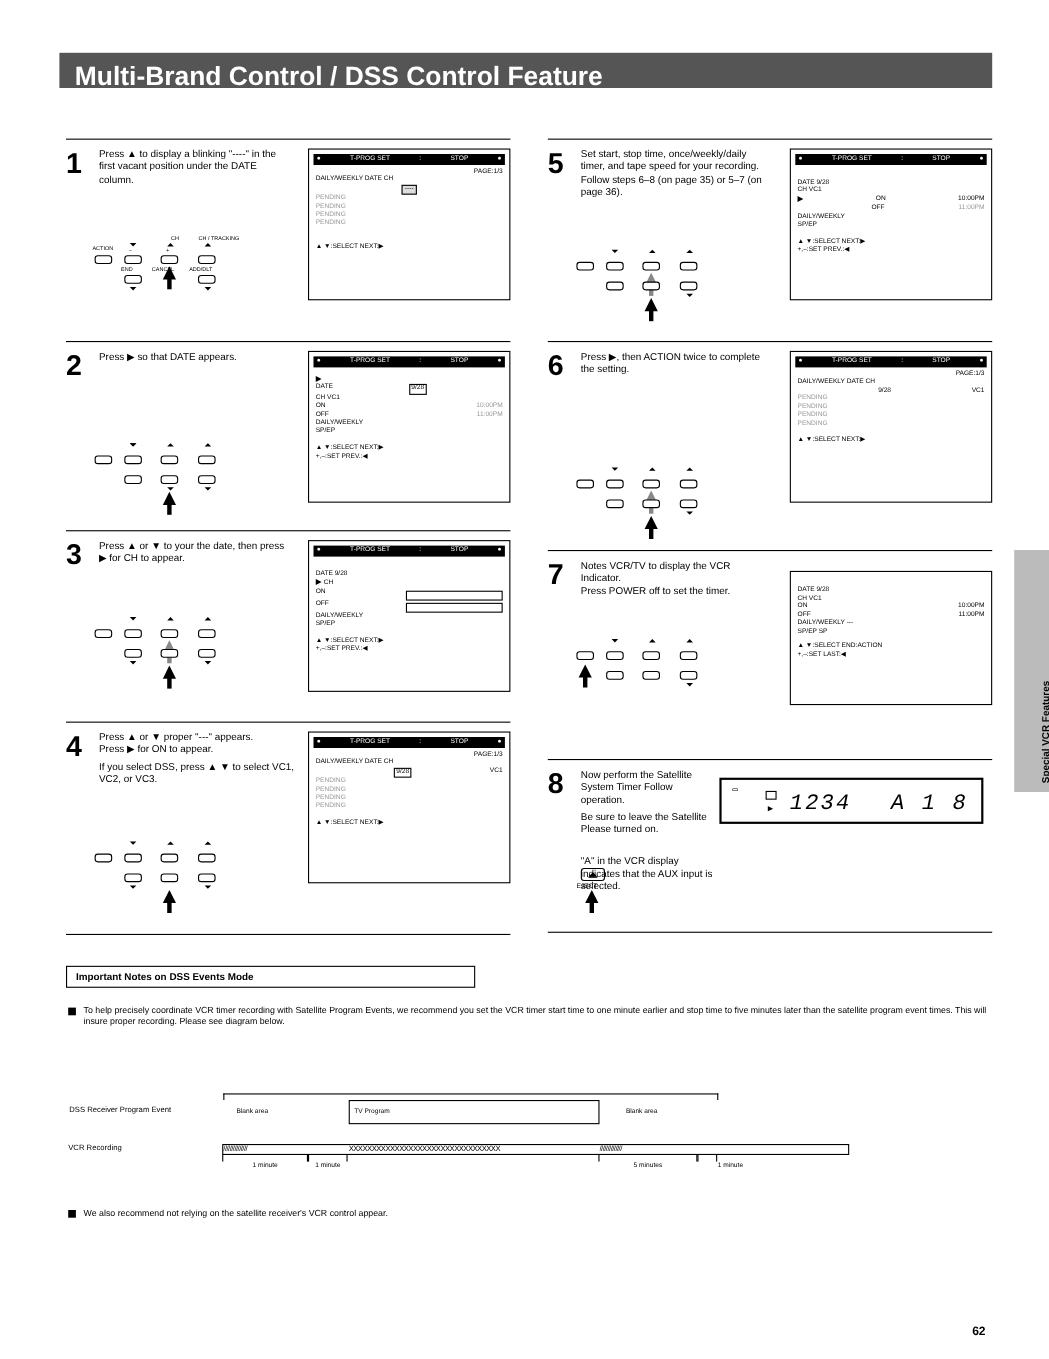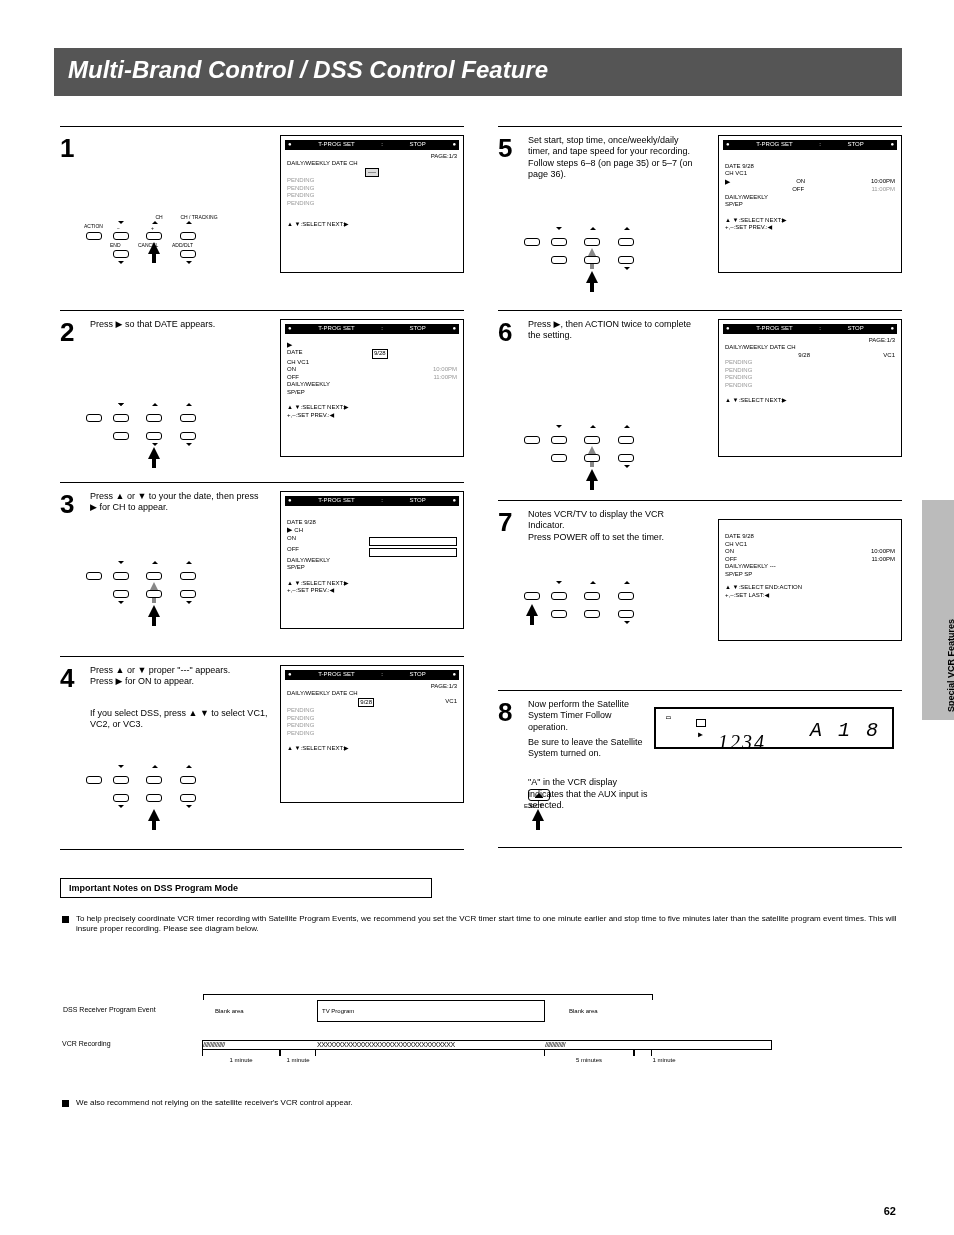--- a/index.html
+++ b/index.html
@@ -8,23 +8,22 @@
     width: 954px;
     height: 1235px;
     background: #fff;
     color: #000;
     position: relative;
     font-size: 9px;
   }
   .header-bar {
     position: absolute;
     top: 48px; left: 54px;
-    width: 848px; height: 48px;
+    width: 848px; height: 32px;
     background: #555;
-    font-style: italic;
   }
   .page-title {
     position: absolute;
     color: #fff;
     font-size: 24px;
     font-weight: bold;
     top: 8px; left: 14px;
   }
   .left-col, .right-col {
     position: absolute;
@@ -254,20 +253,21 @@
 <div class="side-tab">
   <span>Special VCR Features</span>
 </div>
 
 <div class="page-num" style="right:58px; bottom:18px;">62</div>
 
 <div class="left-col">
 
   <div class="step" style="height:184px;">
     <div class="step-num">1</div>
+    <div class="step-text">Press ▲ to display a blinking "----" in the first vacant position under the DATE column.</div>
     <div class="btn-cluster" style="top:94px;">
       <span class="lbl" style="left:-2px;top:3px;">ACTION</span>
       <div class="rect" style="left:0;top:11px;"></div>
       <span class="chev dn" style="left:32px;top:0;"></span>
       <span class="lbl" style="left:31px;top:5px;">−</span>
       <div class="rect" style="left:27px;top:11px;"></div>
       <span class="lbl" style="left:24px;top:22px;">END</span>
       <div class="rect" style="left:27px;top:29px;"></div>
       <span class="chev dn" style="left:32px;top:40px;"></span>
       <span class="lbl" style="left:58px;top:-6px;width:30px">CH</span>
@@ -412,21 +412,21 @@
         <div>+,–:SET    PREV.:◀</div>
       </div>
     </div>
   </div>
 
   <div class="step last" style="height:194px;">
     <div class="step-num">4</div>
     <div class="step-text" style="width:180px">
       <div>Press ▲ or ▼ proper "---" appears.</div>
       <div>Press ▶ for ON to appear.</div>
-      <div style="margin-top:20px">If you select DSS, press ▲ ▼ to select VC1, VC2, or VC3.</div>
+      <div style="margin-top:4px">If you select DSS, press ▲ ▼ to select VC1, VC2, or VC3.</div>
     </div>
     <div class="btn-cluster" style="top:108px;">
       <div class="rect" style="left:0;top:11px;"></div>
       <span class="chev dn" style="left:32px;top:0;"></span>
       <div class="rect" style="left:27px;top:11px;"></div>
       <div class="rect" style="left:27px;top:29px;"></div>
       <span class="chev dn" style="left:32px;top:40px;"></span>
       <span class="chev up" style="left:66px;top:0;"></span>
       <div class="rect" style="left:60px;top:11px;"></div>
       <div class="rect" style="left:60px;top:29px;"></div>
@@ -603,38 +603,38 @@
         <div>▲ ▼:SELECT   END:ACTION</div>
         <div>+,–:SET    LAST:◀</div>
       </div>
     </div>
   </div>
 
   <div class="step last" style="height:158px;">
     <div class="step-num">8</div>
     <div class="step-text" style="width:120px">
       <div>Now perform the Satellite System Timer Follow operation.</div>
-      <div style="margin-top:4px">Be sure to leave the Satellite System turned on.</div>
+      <div style="margin-top:4px">Be sure to leave the Satellite Please turned on.</div>
       <div style="margin-top:18px">"A" in the VCR display indicates that the AUX input is selected.</div>
     </div>
     <div class="vcr" style="top:16px;">
       <span class="ic" style="left:10px;top:4px;">▭</span>
       <span class="ic" style="left:40px;top:10px;border:1px solid #000;width:10px;height:8px;display:inline-block"></span>
       <span class="ic" style="left:42px;top:21px;">▶</span>
-      <span class="seg7" style="left:62px;top:22px;font-family:Liberation Serif, serif;">1234</span>
+      <span class="seg7" style="left:62px;top:10px;">1234</span>
       <span class="seg7" style="right:12px;top:10px;">A 1 8</span>
     </div>
     <div class="eject-btn" style="left:30px;top:98px;"></div>
     <div style="position:absolute;left:26px;top:112px;font-size:6px">EJECT</div>
     <div class="arrow-up" style="left:34px;top:118px;"></div>
   </div>
 </div>
 
 <div class="notes-box" style="top:878px;width:372px">
-  <span>Important Notes on DSS Program Mode</span>
+  <span>Important Notes on DSS Events Mode</span>
 </div>
 <div class="note-bullet" style="left:62px;top:916px;"></div>
 <div class="note-text" style="left:76px;top:914px;">To help precisely coordinate VCR timer recording with Satellite Program Events, we recommend you set the VCR timer start time to one minute earlier and stop time to five minutes later than the satellite program event times. This will insure proper recording. Please see diagram below.</div>
 
 <div class="timeline" style="top:994px;">
   <div class="tl-top">
     <span style="position:absolute;left:-140px;top:12px;font-size:7px">DSS Receiver Program Event</span>
     <div style="position:absolute;left:0;top:0;width:450px;height:6px;border-left:1px solid #000;border-right:1px solid #000;border-top:1px solid #000"></div>
     <div class="tl-pgm" style="left:114px;width:228px;">
       <span>TV Program</span>

